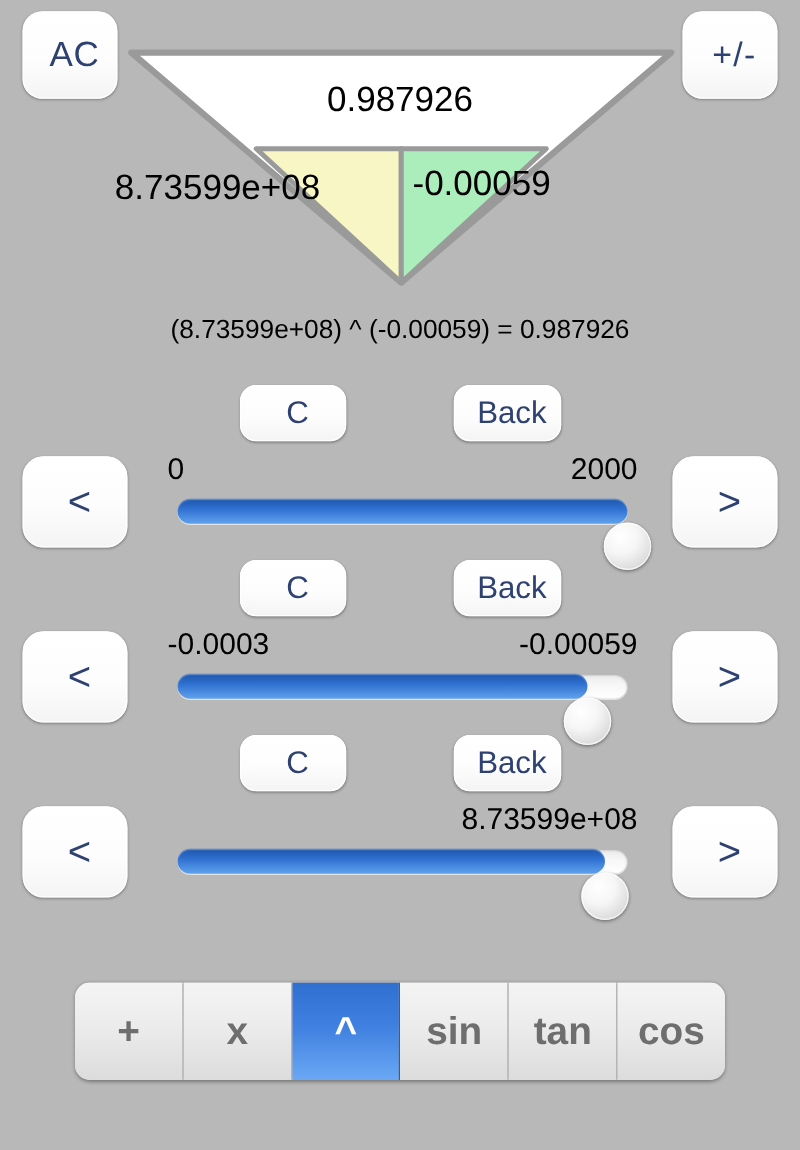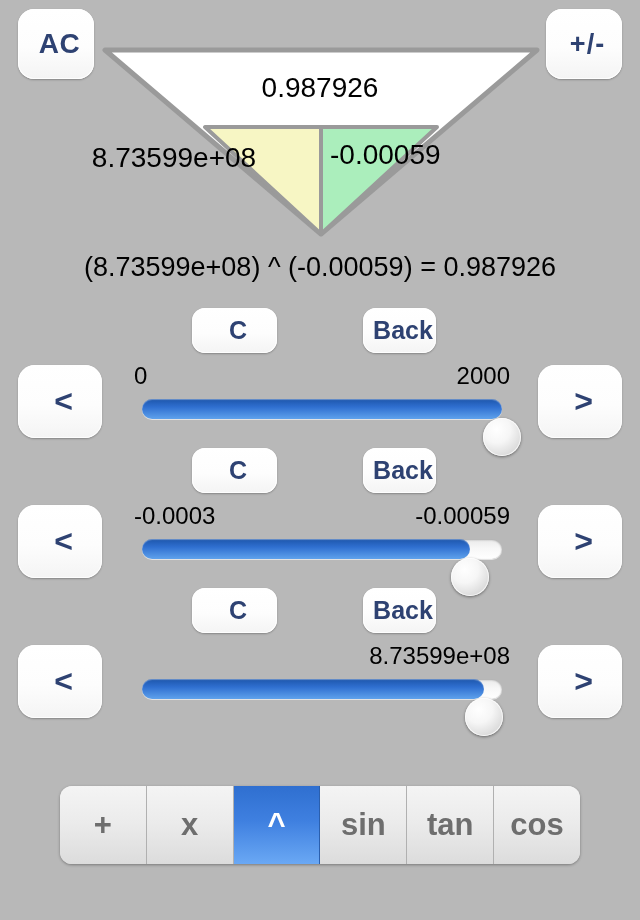--- a/index.html
+++ b/index.html
@@ -19,21 +19,21 @@
   
   .key {
     position: absolute;
     background: linear-gradient(to bottom, #ffffff 0%, #fdfdfd 55%, #f4f4f4 100%);
     border-radius: 16px;
     box-shadow: 0 1px 2px rgba(0,0,0,0.28), inset 0 0 0 1px rgba(255,255,255,0.9);
     display: flex;
     align-items: center;
     justify-content: center;
     color: #2e4272;
-    font-weight: bold;
+    font-weight: normal;
     user-select: none;
     box-sizing: border-box;
     padding-left: 7px;
   }
 
   #ac-button {
     left: 18px; top: 9px;
     width: 76px; height: 70px;
     font-size: 28px;
     letter-spacing: 0.5px;
@@ -41,21 +41,21 @@
   #plusminus-button {
     left: 546px; top: 9px;
     width: 76px; height: 70px;
     font-size: 27px;
     letter-spacing: 1px;
   }
 
   
   #triangle-display {
     position: absolute;
-    left: 0; top: 12px;
+    left: 0; top: 4px;
     width: 569px; height: 235px;
   }
   #triangle-display svg { display: block; }
 
   .tri-text {
     position: absolute;
     color: #000;
     font-size: 28px;
     white-space: nowrap;
     user-select: none;
@@ -63,41 +63,41 @@
   #result-value  { left: 0; top: 60px; width: 640px; text-align: center; }
   #operand-left  { left: 34px;  top: 130px; width: 280px; text-align: center; }
   #operand-right { left: 330px; top: 127px; width: 210px; text-align: left; }
 
   
   #equation-line {
     position: absolute;
     left: 0; top: 252px;
     width: 640px;
     text-align: center;
-    font-size: 27px;
+    font-size: 21px;
     color: #000;
     white-space: nowrap;
     user-select: none;
   }
 
   
   .slider-row { position: absolute; left: 0; width: 640px; }
   #slider-row-0 { top: 300px; }
   #slider-row-1 { top: 440px; }
   #slider-row-2 { top: 580px; }
 
   .clear-button, .back-button {
     position: absolute;
     top: 8px;
     height: 45px;
     border-radius: 13px;
     font-size: 25px;
   }
   .clear-button { left: 192px; width: 85px; }
-  .back-button  { left: 363px; width: 73px; }
+  .back-button  { left: 363px; width: 86px; }
 
   .arrow-button {
     position: absolute;
     top: 65px;
     width: 84px; height: 73px;
     font-size: 32px;
     border-radius: 17px;
   }
   .arrow-left  { left: 18px; }
   .arrow-right { left: 538px; }

